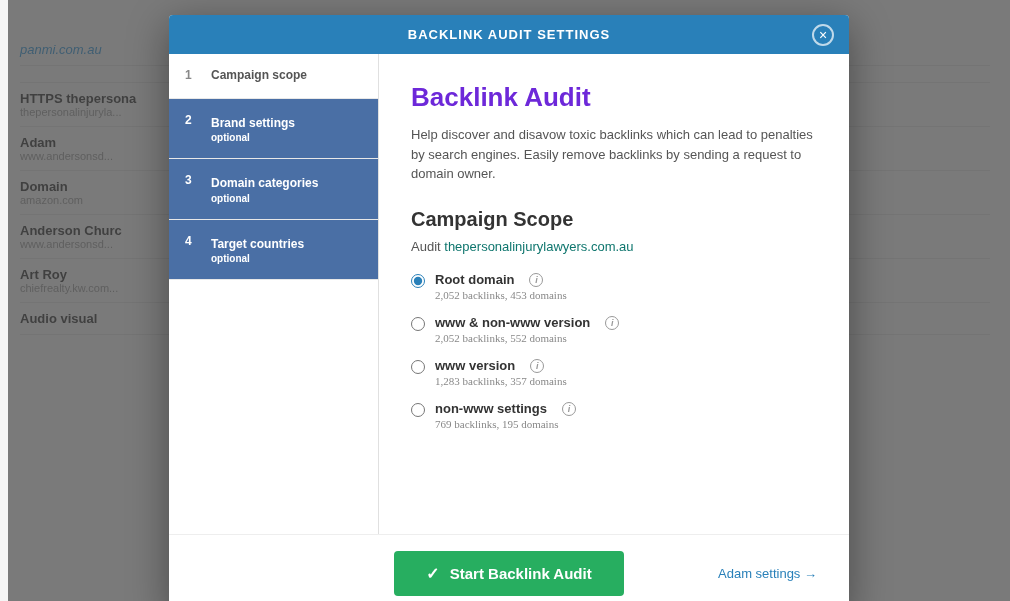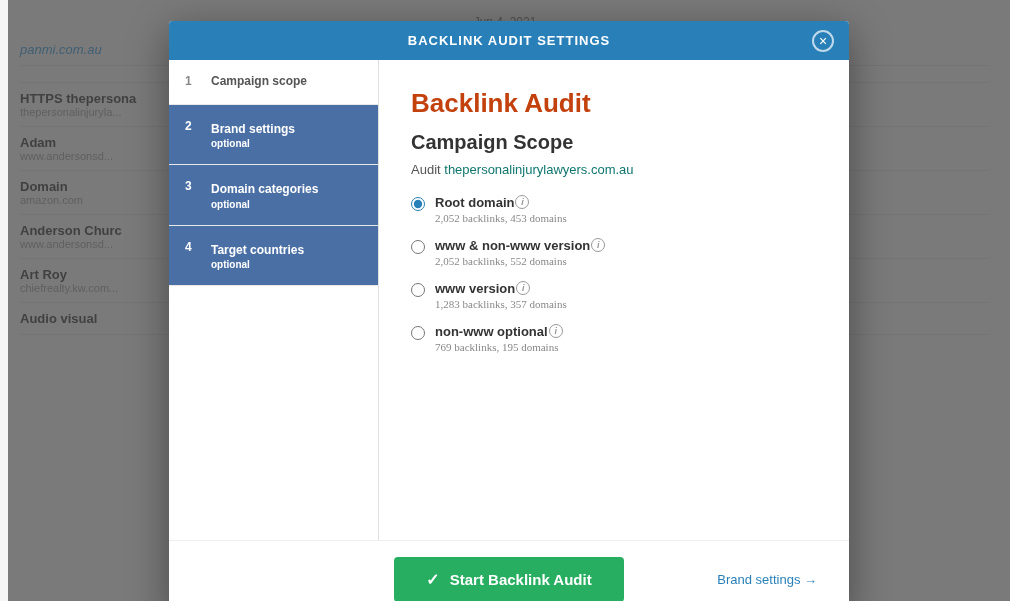--- a/index.html
+++ b/index.html
@@ -58,21 +58,21 @@
     }
 
     
     .overlay {
       position: absolute;
       inset: 0;
       background: rgba(0,0,0,0.5);
       display: flex;
       align-items: flex-start;
       justify-content: center;
-      padding-top: 21px;
+      padding-top: 15px;
       margin-left: 8px;
     }
 
     
     .modal {
       width: 680px;
       background: #fff;
       border-radius: 4px;
       overflow: hidden;
       box-shadow: 0 10px 40px rgba(0,0,0,0.4);
@@ -168,21 +168,21 @@
     .modal-content {
       flex: 1;
       padding: 28px 32px 20px 32px;
       display: flex;
       flex-direction: column;
     }
 
     .content-title {
       font-size: 26px;
       font-weight: bold;
-      color: #c2410c;
+      color: #6d28d9;
       margin-bottom: 12px;
     }
 
     .content-desc {
       font-size: 13px;
       color: #555;
       line-height: 1.5;
       margin-bottom: 24px;
     }
 
@@ -226,22 +226,22 @@
       width: 14px;
       height: 14px;
       flex-shrink: 0;
     }
 
     .radio-label {
       font-size: 13px;
       font-weight: bold;
       color: #333;
       display: flex;
-      align-items: flex-start;
-      gap: 1px;
+      align-items: flex-end;
+      gap: 15px;
     }
 
     .radio-sub {
       font-size: 11px;
       color: #888;
       margin-top: 2px;
       font-family: Liberation Serif, serif;
     }
 
     .info-icon {
@@ -378,20 +378,21 @@
         <div class="sidebar-item active">
           <span class="step-num">4</span>
           <div>
             <span class="step-text">Target countries<span class="step-optional">optional</span></span>
           </div>
         </div>
       </div>
 
       <div class="modal-content">
         <h1 class="content-title">Backlink Audit</h1>
+        <p class="content-desc">Help discover and disavow toxic backlinks which can lead to penalties by search engines. Easily remove backlinks by sending a request to domain owner.</p>
 
         <h2 class="section-title">Campaign Scope</h2>
 
         <div class="audit-domain-row">
           <span>Audit</span>
           <a class="audit-domain-link" href="#">thepersonalinjurylawyers.com.au</a>
         </div>
 
         <div class="radio-group">
 
@@ -425,33 +426,33 @@
                 <span class="info-icon">i</span>
               </div>
               <div class="radio-sub">1,283 backlinks, 357 domains</div>
             </div>
           </label>
 
           <label class="radio-option">
             <input type="radio" name="scope" style="">
             <div>
               <div class="radio-label">
-                <span>non-www optional</span>
+                <span>non-www settings</span>
                 <span class="info-icon">i</span>
               </div>
               <div class="radio-sub">769 backlinks, 195 domains</div>
             </div>
           </label>
 
         </div>
       </div>
     </div>
 
     <div class="modal-footer">
       <button class="btn-start">
         <span class="checkmark-icon">✓</span>
         <span>Start Backlink Audit</span>
       </button>
-      <a class="brand-settings-link" href="#">Brand settings →</a>
+      <a class="brand-settings-link" href="#">Adam settings →</a>
     </div>
 
   </div>
 </div>
 
 </body></html>

